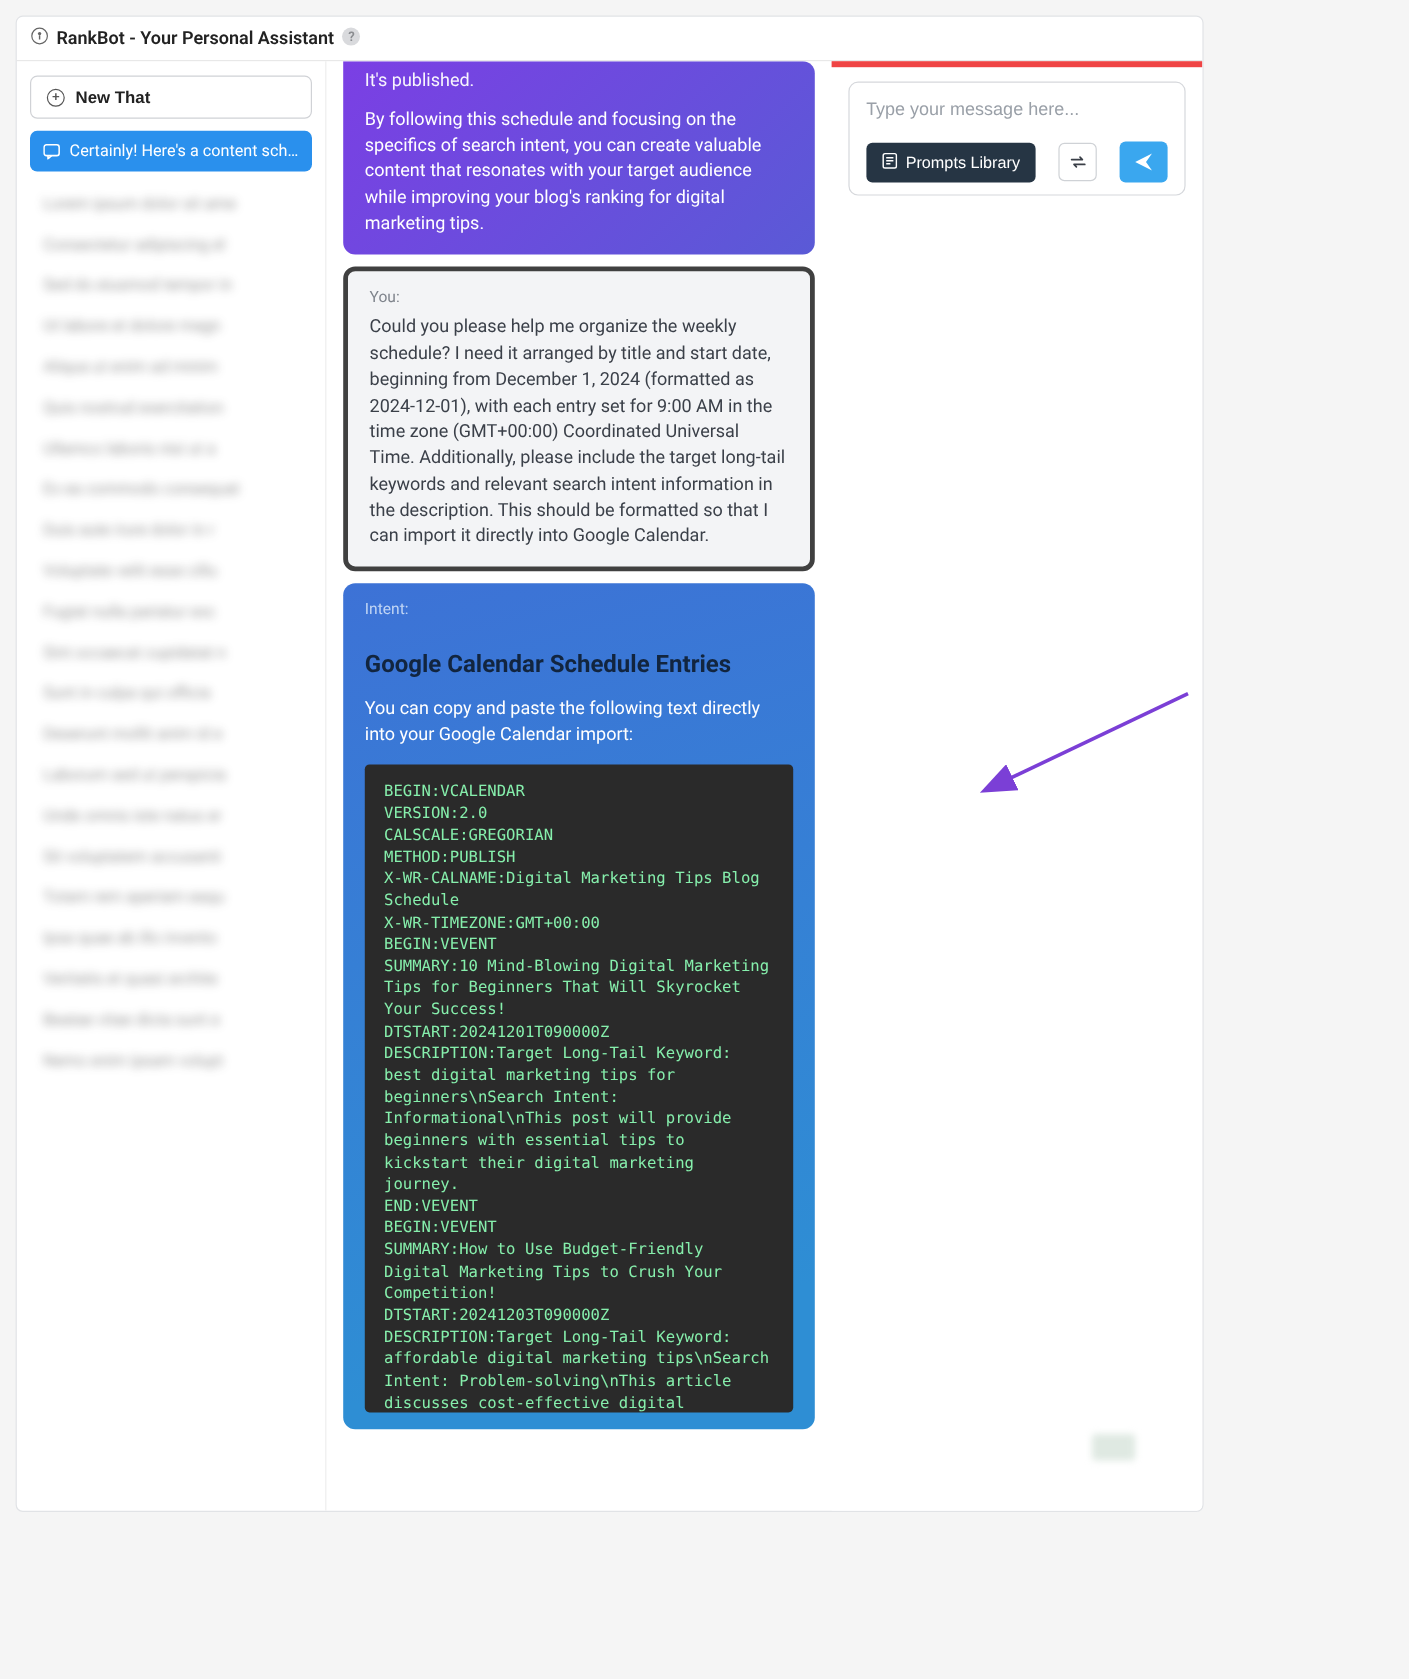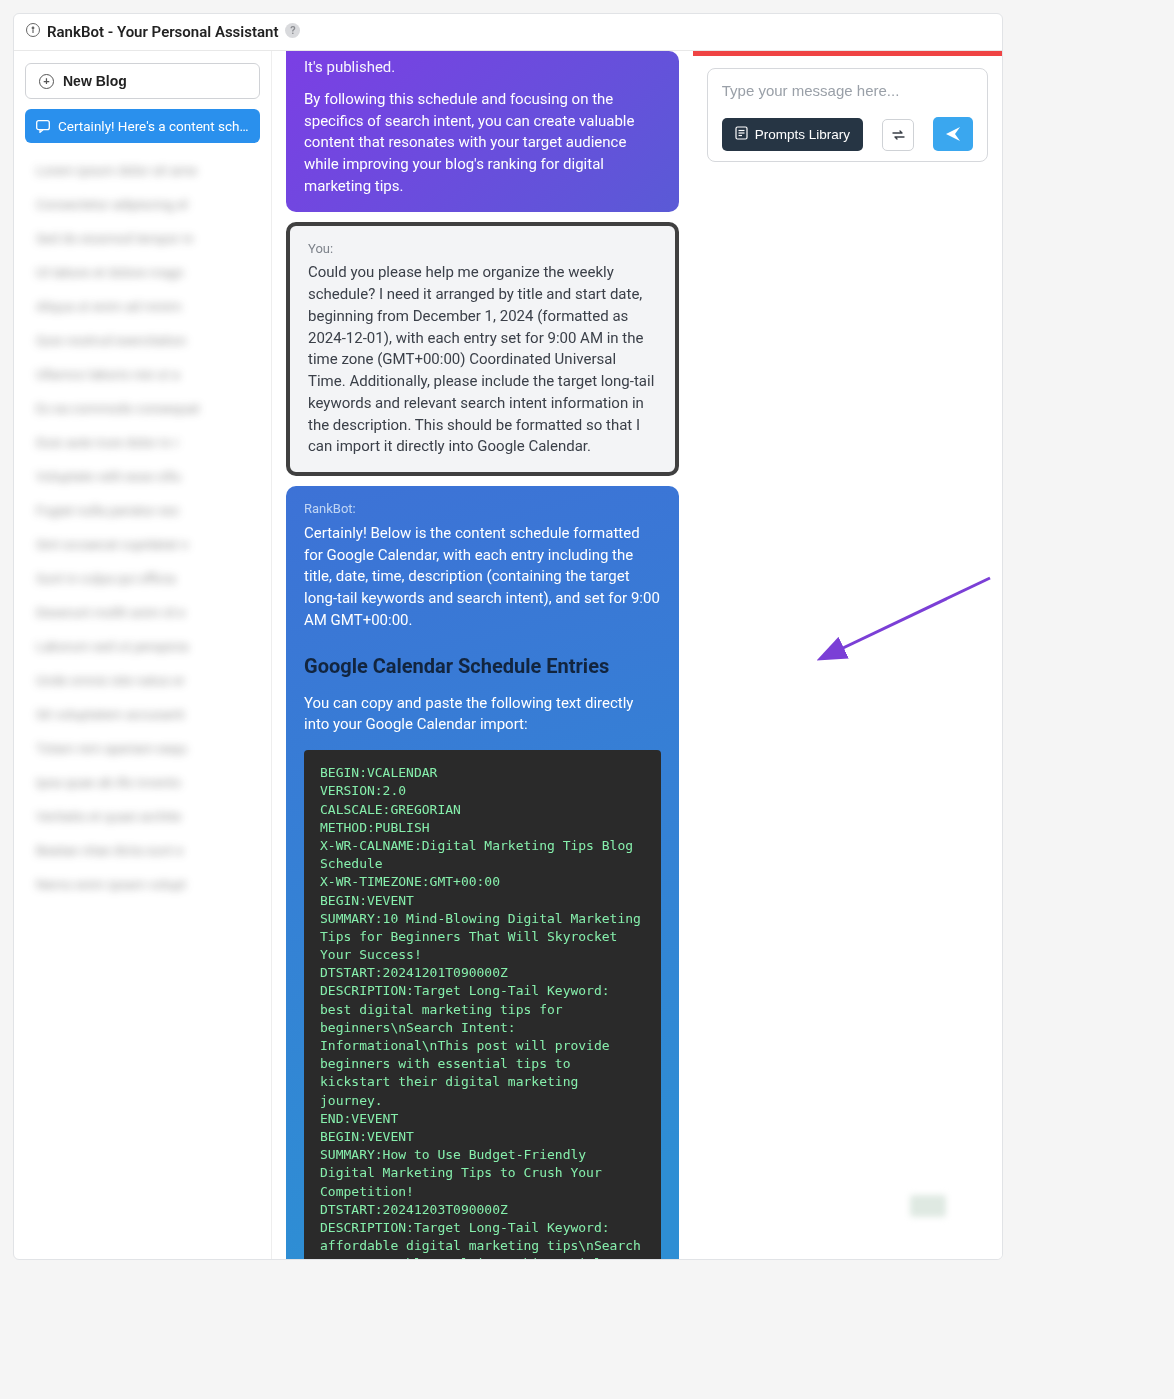--- a/index.html
+++ b/index.html
@@ -207,21 +207,21 @@
     width: 100%;
     border: none;
     outline: none;
     font-size: 15px;
     color: #555;
     margin-bottom: 18px;
   }
   .compose-box input::placeholder { color: #9aa0a8; }
   .compose-actions {
     display: flex;
-    align-items: flex-end;
+    align-items: center;
     gap: 19px;
   }
   .prompts-btn {
     background: #263544;
     color: #fff;
     border: none;
     border-radius: 5px;
     padding: 8px 13px;
     font-size: 13.5px;
     display: flex;
@@ -278,21 +278,21 @@
     </span>
     <span>RankBot - Your Personal Assistant</span>
     <span class="help-icon">?</span>
   </div>
 
   <div class="app-body">
 
     <div class="sidebar">
       <button class="new-chat-btn">
         <span class="plus-circle">+</span>
-        <span>New Blog</span>
+        <span>New That</span>
       </button>
 
       <div class="sidebar-item active">
         <span class="chat-icon">
           <svg width="14" height="13" viewBox="0 0 14 13" fill="none">
               <rect x="0.7" y="0.7" width="12.6" height="9" rx="2" stroke="#fff" stroke-width="1.3"></rect>
               <path d="M4 9.7 L4 12.3 L7 9.7" stroke="#fff" stroke-width="1.3" fill="none"></path>
             </svg>
         </span>
         <span class="label">Certainly! Here's a content schedu...</span>
@@ -375,22 +375,21 @@
           <div class="partial-tail">It's published.</div>
           <p style="margin-top:10px">By following this schedule and focusing on the specifics of search intent, you can create valuable content that resonates with your target audience while improving your blog's ranking for digital marketing tips.</p>
         </div>
 
         <div class="bubble user">
           <div class="sender">You:</div>
           <div>Could you please help me organize the weekly schedule? I need it arranged by title and start date, beginning from December 1, 2024 (formatted as 2024-12-01), with each entry set for 9:00 AM in the time zone (GMT+00:00) Coordinated Universal Time. Additionally, please include the target long-tail keywords and relevant search intent information in the description. This should be formatted so that I can import it directly into Google Calendar.</div>
         </div>
 
         <div class="bubble bot-blue">
-          <div class="sender">RankBot:</div>
-          <p>Certainly! Below is the content schedule formatted for Google Calendar, with each entry including the title, date, time, description (containing the target long-tail keywords and search intent), and set for 9:00 AM GMT+00:00.</p>
+          <div class="sender">Intent:</div>
           <h3>Google Calendar Schedule Entries</h3>
           <p>You can copy and paste the following text directly into your Google Calendar import:</p>
           <pre class="code-block">BEGIN:VCALENDAR
 VERSION:2.0
 CALSCALE:GREGORIAN
 METHOD:PUBLISH
 X-WR-CALNAME:Digital Marketing Tips Blog Schedule
 X-WR-TIMEZONE:GMT+00:00
 BEGIN:VEVENT
 SUMMARY:10 Mind-Blowing Digital Marketing Tips for Beginners That Will Skyrocket Your Success!

